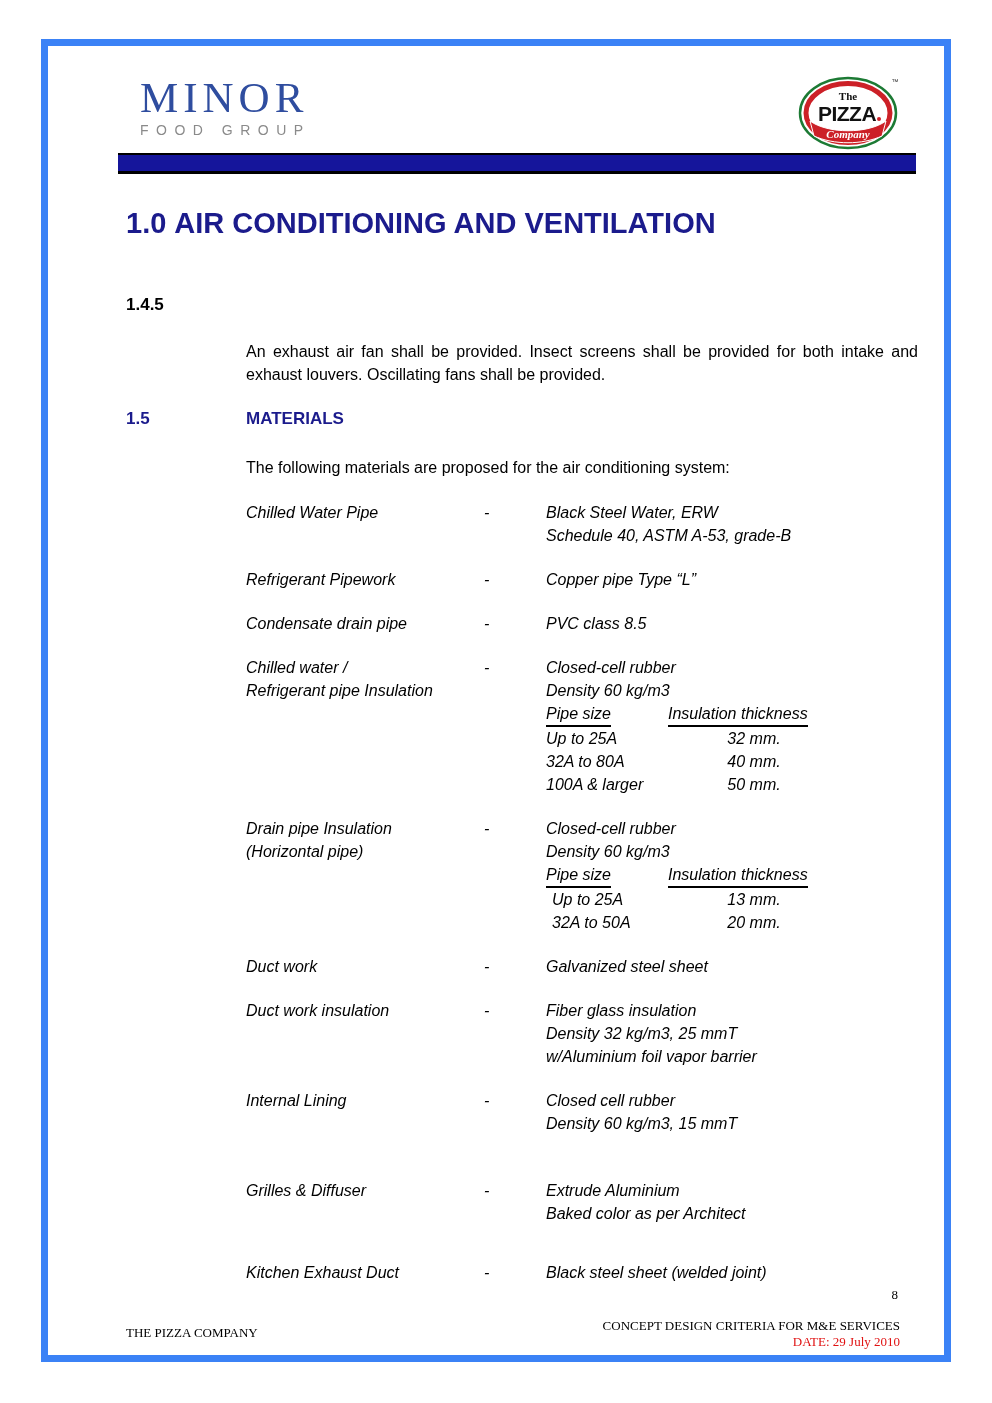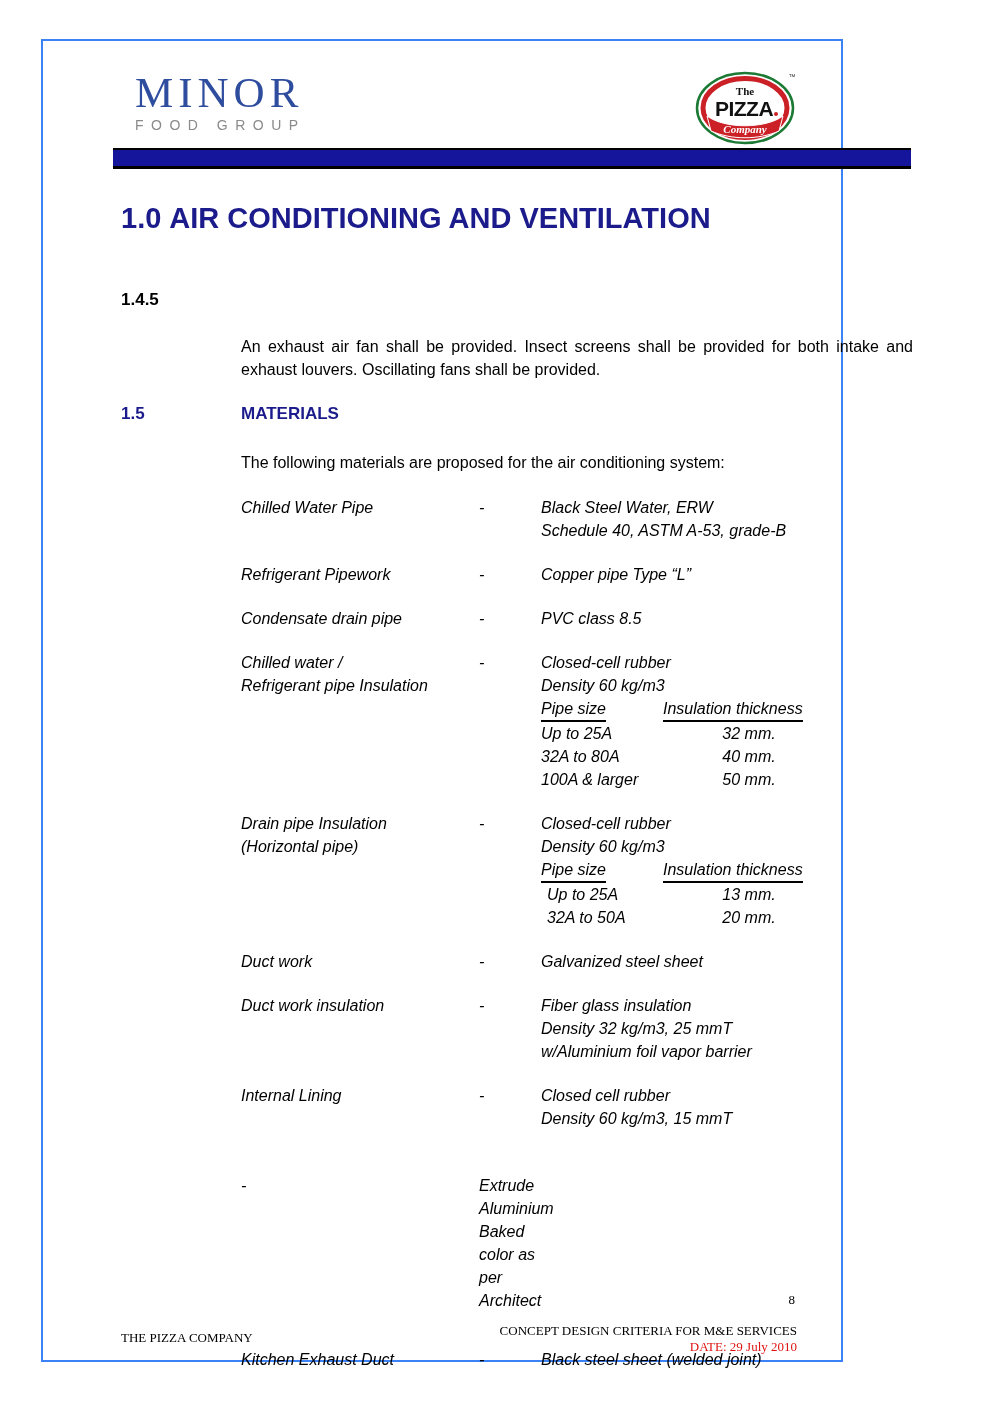--- a/index.html
+++ b/index.html
@@ -12,22 +12,22 @@
     --logo-green:#1c7a34;
   }
   *{margin:0;padding:0;box-sizing:border-box;}
   html,body{background:#fff;}
   body{
     width:992px;height:1403px;position:relative;
     font-family:"Liberation Sans","DejaVu Sans",sans-serif;
     font-size:16px;color:#000;
   }
   .page-frame{
-    position:absolute;left:41px;top:39px;width:802px;height:1323px;
-    border:2px solid #3b82f6;background:#fff;
+    position:absolute;left:41px;top:39px;width:910px;height:1323px;
+    border:7px solid #3b82f6;background:#fff;
   }
   
   .doc-header{position:relative;height:107px;}
   .brand{position:absolute;left:92px;top:30px;line-height:1;}
   .brand-name{
     font-family:"Liberation Serif","DejaVu Serif",serif;
     font-size:43px;letter-spacing:5px;color:var(--brand-blue);
   }
   .brand-sub{
     margin-top:4px;font-size:14px;letter-spacing:7.5px;color:var(--brand-gray);
@@ -237,20 +237,23 @@
           <div class="mat-label">
             <div>Internal Lining</div>
           </div>
           <div class="mat-dash">-</div>
           <div class="mat-value">
             <div>Closed cell rubber</div>
             <div>Density 60 kg/m3, 15 mmT</div>
           </div>
         </div>
         <div class="mat-row gap-xl">
+          <div class="mat-label">
+            <div>Grilles &amp; Diffuser</div>
+          </div>
           <div class="mat-dash">-</div>
           <div class="mat-value">
             <div>Extrude Aluminium</div>
             <div>Baked color as per Architect</div>
           </div>
         </div>
         <div class="mat-row gap-lg">
           <div class="mat-label">
             <div>Kitchen Exhaust Duct</div>
           </div>

